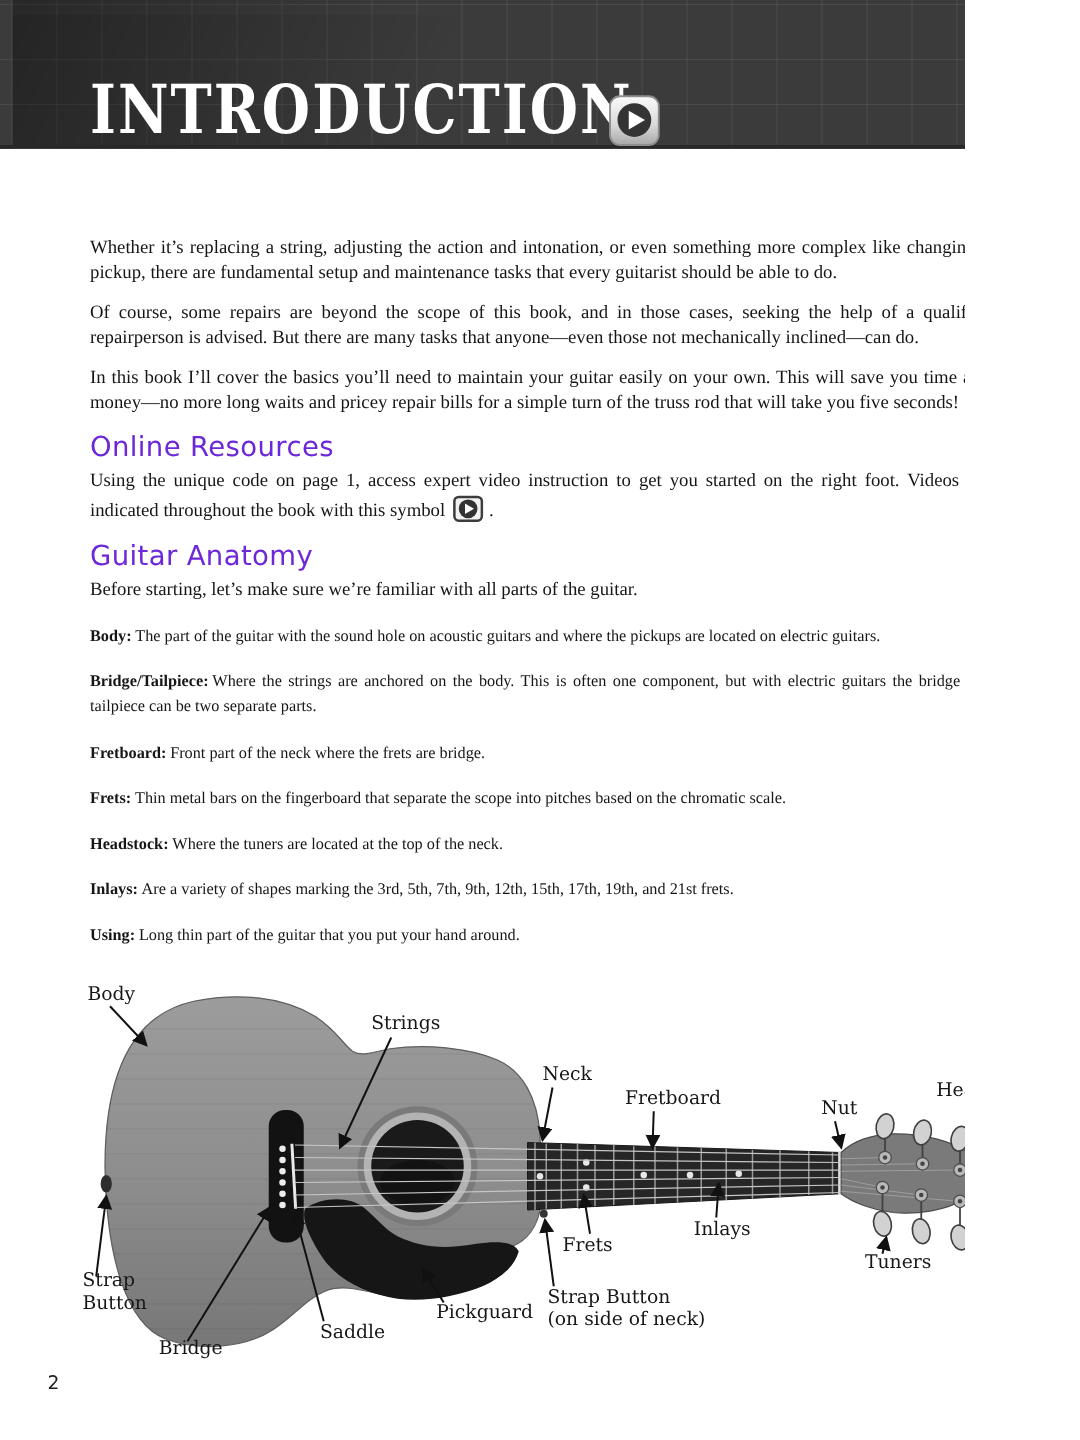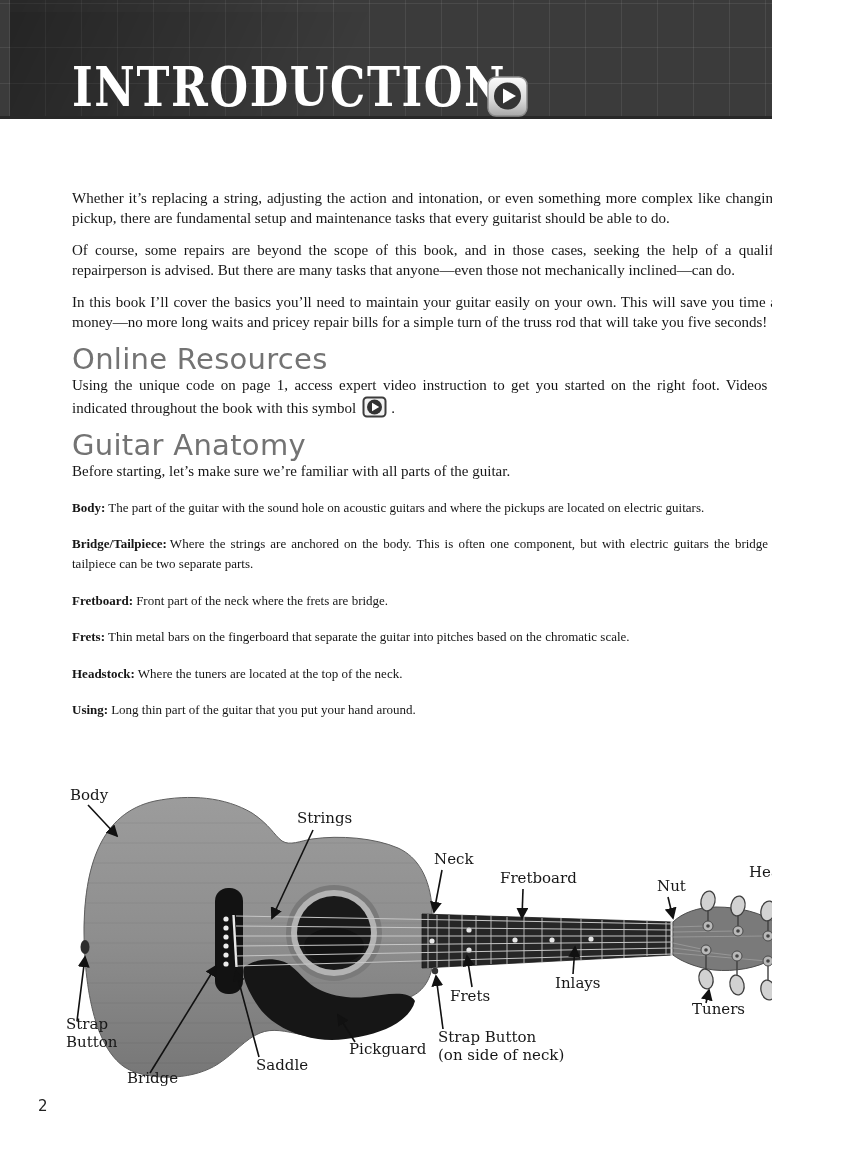--- a/index.html
+++ b/index.html
@@ -17,21 +17,21 @@
   .header-title{position:absolute;left:72px;top:60px;margin:0;
     font-family:"DejaVu Serif",serif;font-weight:800;font-size:54px;line-height:1;
     letter-spacing:2px;color:#ffffff;transform:scaleX(0.82);transform-origin:left top;
     white-space:nowrap;}
   .header-video{position:absolute;left:487px;top:76px;width:41px;height:41px;}
 
   
   .content{margin:0 72px;width:720px;padding-top:69px;}
   p.body{font-size:15px;line-height:20.4px;text-align:justify;margin:0 0 11px 0;}
   h2.sans{font-family:"DejaVu Sans","Liberation Sans",sans-serif;font-weight:500;
-    font-size:29px;line-height:26px;color:#737373;margin:14px 0 3px 0;letter-spacing:.3px;}
+    font-size:22px;line-height:26px;color:#6d28d9;margin:14px 0 3px 0;letter-spacing:.3px;}
   p.def{font-size:13px;line-height:20.4px;text-align:justify;margin:16px 0 11px 0;}
   p.def b{padding-right:3px;}
   .inline-icon{display:inline-block;width:25px;height:22px;vertical-align:-5px;margin:0 4px 0 6px;}
 
   
   .diagram{position:absolute;left:60px;top:783px;}
   .dlabel{font-family:"DejaVu Serif",serif;font-size:15px;fill:#171717;}
   .arrow{stroke:#111;stroke-width:1.6;fill:none;}
 
   .pagenum{position:absolute;left:38px;top:1097px;font-family:"DejaVu Sans",sans-serif;
@@ -71,22 +71,23 @@
             <circle cx="12.5" cy="11" r="7.5" fill="#333333"></circle>
             <path d="M10 6.8 L17.2 11 L10 15.2 Z" fill="#ffffff"></path>
           </svg></span><span>.</span></p>
 
     <h2 class="sans">Guitar Anatomy</h2>
     <p class="body">Before starting, let’s make sure we’re familiar with all parts of the guitar.</p>
 
     <p class="def"><b>Body:</b><span>The part of the guitar with the sound hole on acoustic guitars and where the pickups are located on electric guitars.</span></p>
     <p class="def"><b>Bridge/Tailpiece:</b><span>Where the strings are anchored on the body. This is often one component, but with electric guitars the bridge and tailpiece can be two separate parts.</span></p>
     <p class="def"><b>Fretboard:</b><span>Front part of the neck where the frets are bridge.</span></p>
-    <p class="def"><b>Frets:</b><span>Thin metal bars on the fingerboard that separate the guitar into pitches based on the chromatic scale.</span></p>
+    <p class="def"><b>Frets:</b><span>Thin metal bars on the fingerboard that separate the scope into pitches based on the chromatic scale.</span></p>
     <p class="def"><b>Headstock:</b><span>Where the tuners are located at the top of the neck.</span></p>
+    <p class="def"><b>Inlays:</b><span>Are a variety of shapes marking the 3rd, 5th, 7th, 9th, 12th, 15th, 17th, 19th, and 21st frets.</span></p>
     <p class="def"><b>Using:</b><span>Long thin part of the guitar that you put your hand around.</span></p>
   </div>
 
   <svg class="diagram" width="770" height="318" viewBox="0 0 770 318">
     <defs>
       <linearGradient id="bodyGrad" x1="0" y1="0" x2="0" y2="1">
         <stop offset="0" stop-color="#9c9c9c"></stop>
           <stop offset="0.5" stop-color="#8e8e8e"></stop>
           <stop offset="1" stop-color="#777777"></stop>
       </linearGradient>

